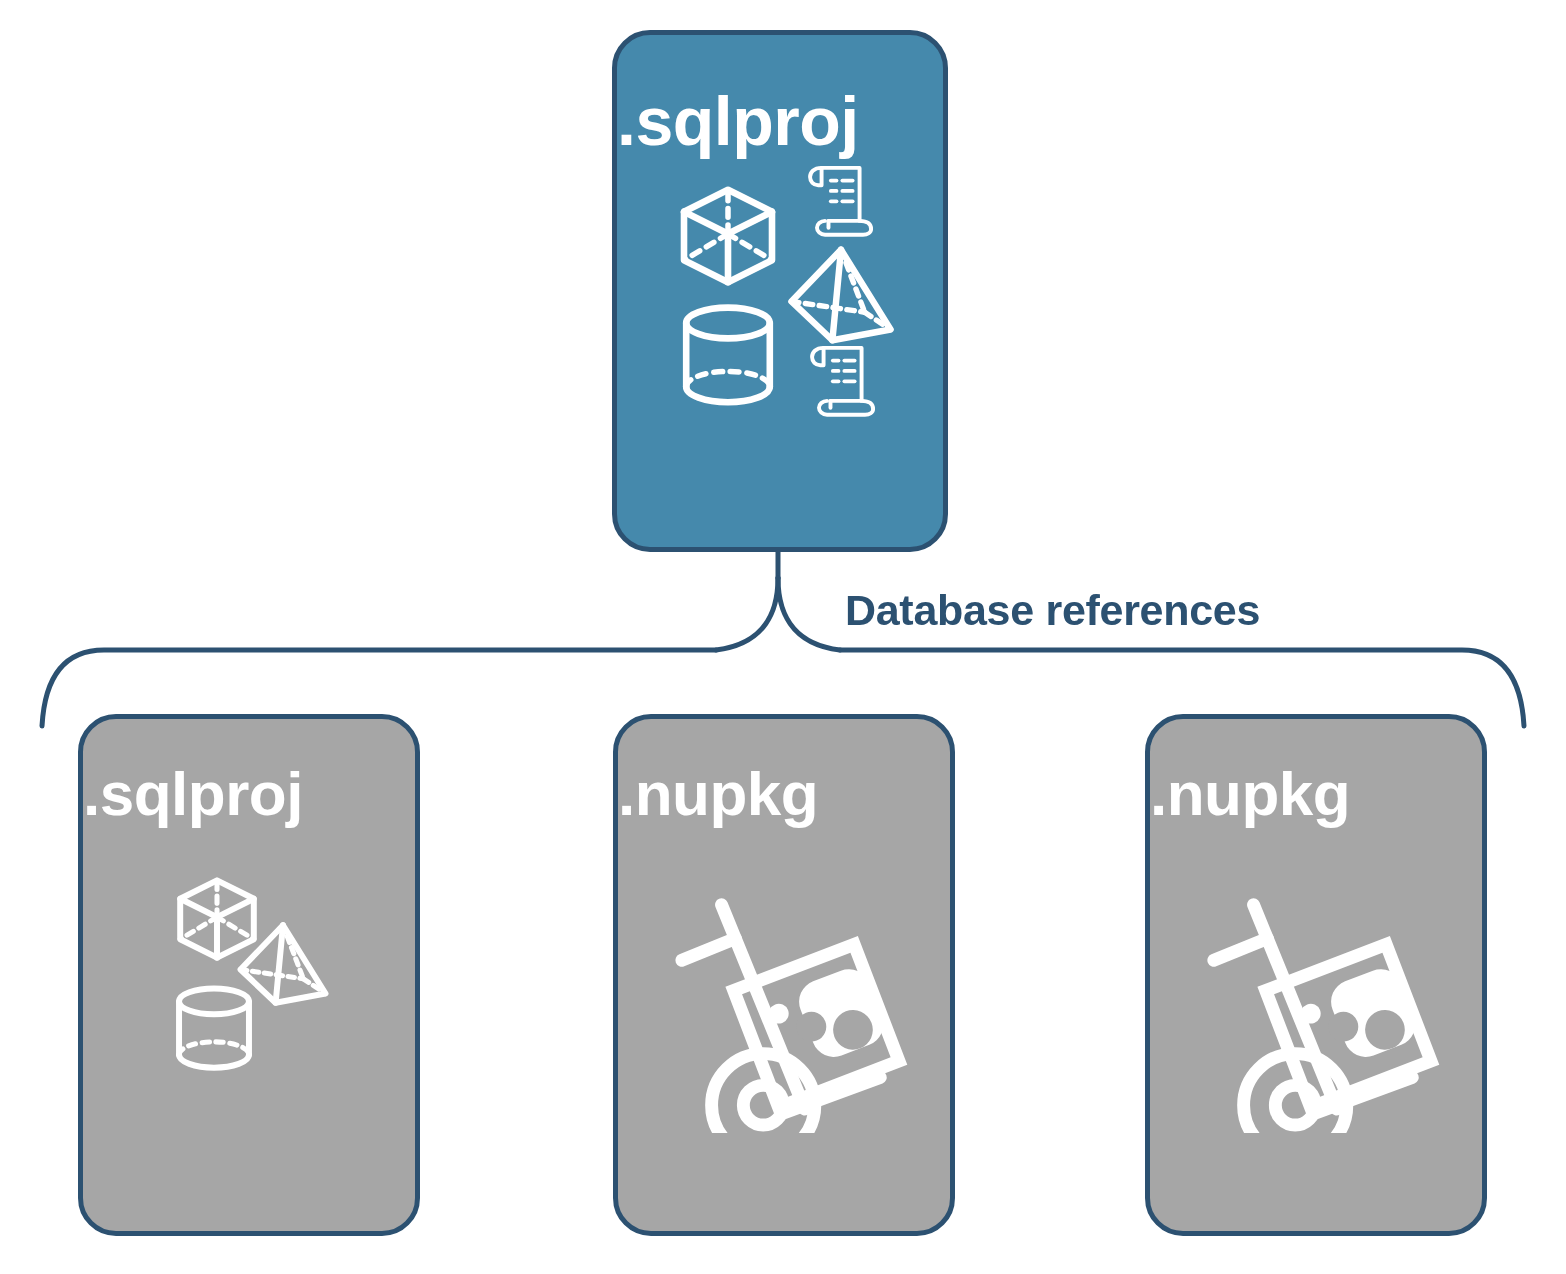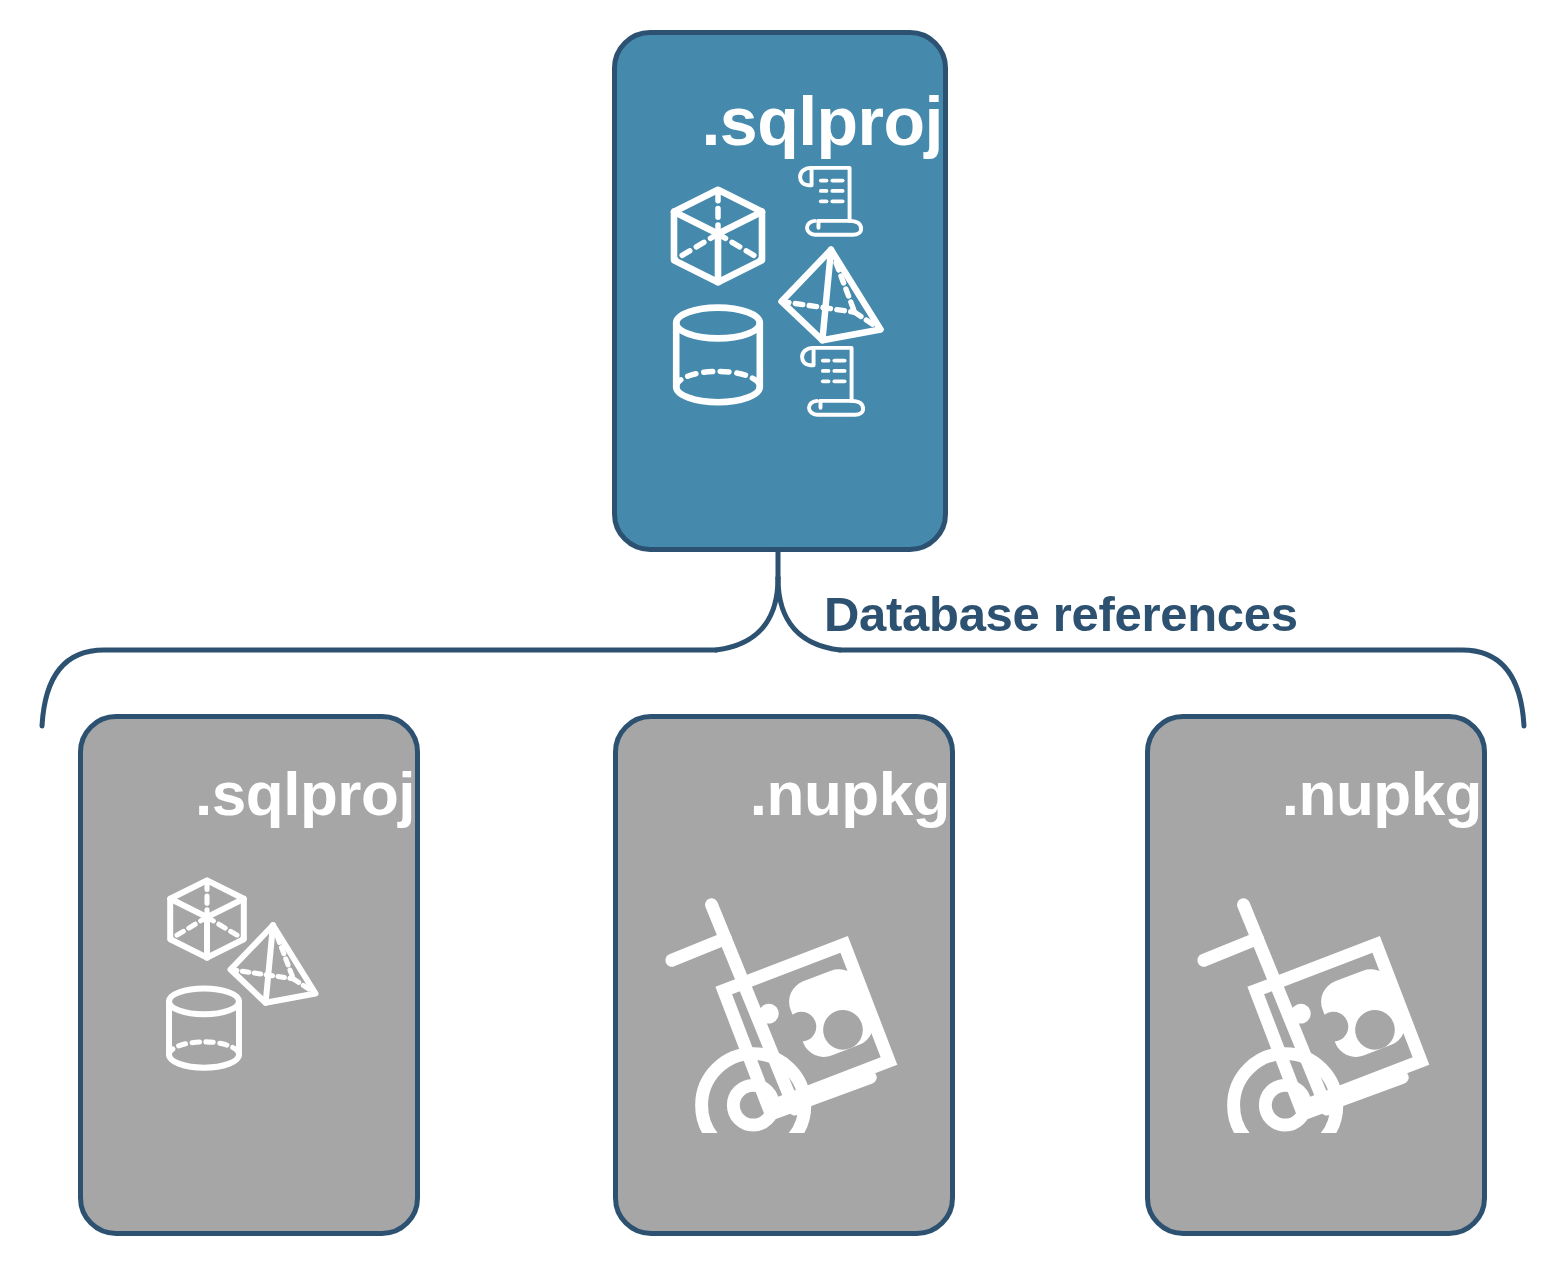--- a/index.html
+++ b/index.html
@@ -20,21 +20,21 @@
     width: 1566px;
     height: 1274px;
   }
   .node {
     position: absolute;
     box-sizing: border-box;
     border: 5px solid #2c5171;
     border-radius: 38px;
     display: flex;
     flex-direction: column;
-    align-items: flex-end;
+    align-items: flex-start;
   }
   .node-title {
     color: #ffffff;
     font-weight: bold;
     letter-spacing: -0.5px;
     line-height: 1;
     user-select: none;
   }
   
   #node-sqlproj-main {
@@ -78,23 +78,23 @@
 
   #brace-layer {
     position: absolute;
     left: 0; top: 0;
     width: 1566px;
     height: 1274px;
     pointer-events: none;
   }
   #brace-label {
     position: absolute;
-    left: 824px;
+    left: 845px;
     top: 586px;
-    font-size: 49px;
+    font-size: 43px;
     font-weight: bold;
     color: #2c5171;
     letter-spacing: -0.3px;
     white-space: nowrap;
     user-select: none;
   }
 </style>
 </head>
 <body>
 

